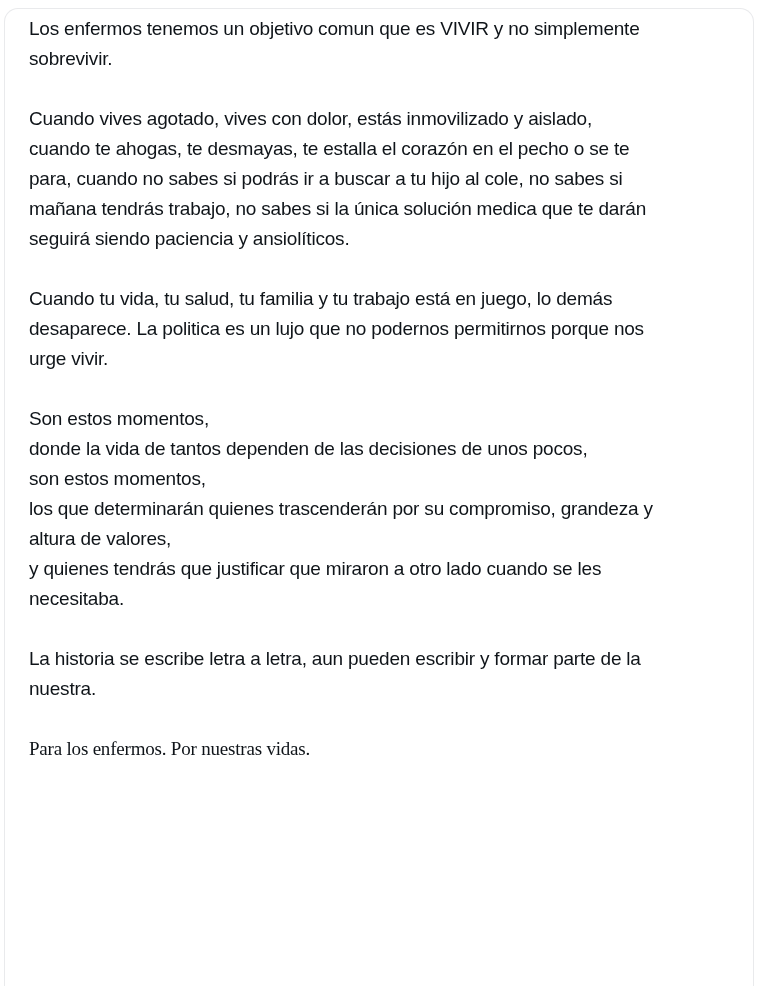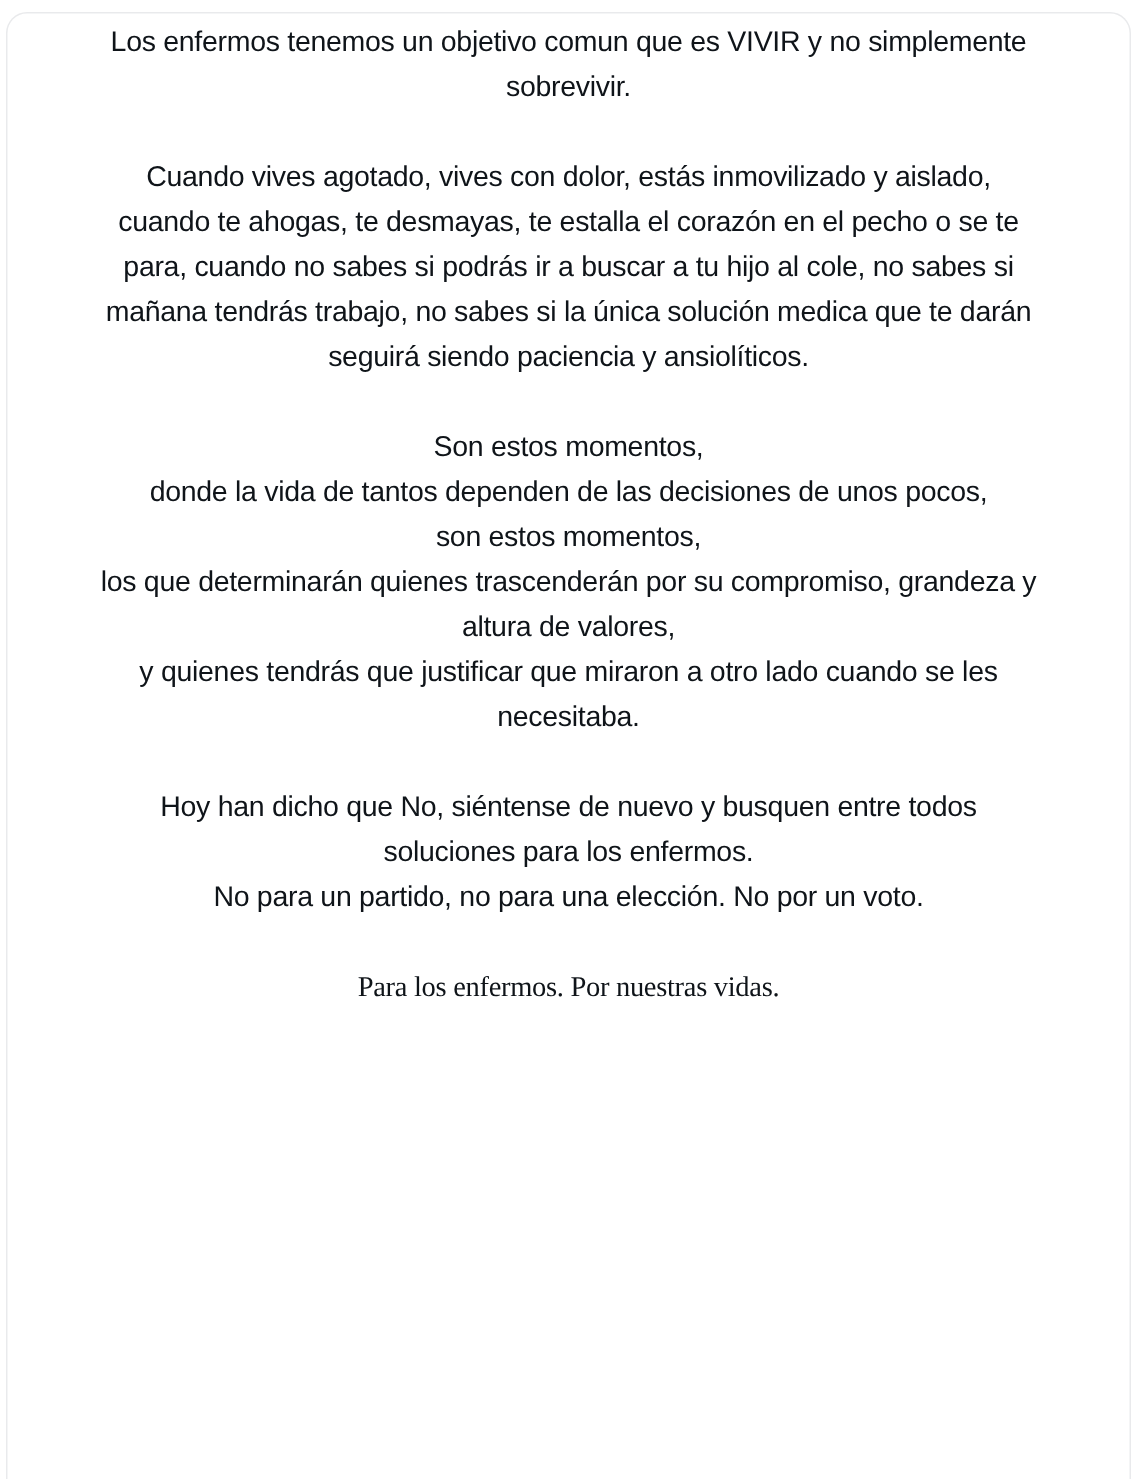--- a/index.html
+++ b/index.html
@@ -27,44 +27,45 @@
     background: #ffffff;
     padding: 5px 24px 0 24px;
   }
   .post-body p {
     margin: 0 0 30px 0;
     font-size: 19px;
     line-height: 30px;
     letter-spacing: -0.2px;
     color: #0f1419;
     white-space: pre-line; 
-    text-align: center;
   }
   .post-body p:last-child {
     margin-bottom: 0;
     font-family: Liberation Serif, serif;
   }
 </style>
 </head>
 <body>
 
 <div class="post-card">
   <div class="post-body">
     <p>Los enfermos tenemos un objetivo comun que es VIVIR y no simplemente
 sobrevivir.</p>
     <p>Cuando vives agotado, vives con dolor, estás inmovilizado y aislado,
 cuando te ahogas, te desmayas, te estalla el corazón en el pecho o se te
 para, cuando no sabes si podrás ir a buscar a tu hijo al cole, no sabes si
 mañana tendrás trabajo, no sabes si la única solución medica que te darán
 seguirá siendo paciencia y ansiolíticos.</p>
+    <p>Cuando tu vida, tu salud, tu familia y tu trabajo está en juego, lo demás
+desaparece. La politica es un lujo que no podernos permitirnos porque nos
+urge vivir.</p>
     <p>Son estos momentos,
 donde la vida de tantos dependen de las decisiones de unos pocos,
 son estos momentos,
 los que determinarán quienes trascenderán por su compromiso, grandeza y
 altura de valores,
 y quienes tendrás que justificar que miraron a otro lado cuando se les
 necesitaba.</p>
-    <p>Hoy han dicho que No, siéntense de nuevo y busquen entre todos
-soluciones para los enfermos.
-No para un partido, no para una elección. No por un voto.</p>
+    <p>La historia se escribe letra a letra, aun pueden escribir y formar parte de la
+nuestra.</p>
     <p>Para los enfermos. Por nuestras vidas.</p>
   </div>
 </div>
 
 </body></html>

